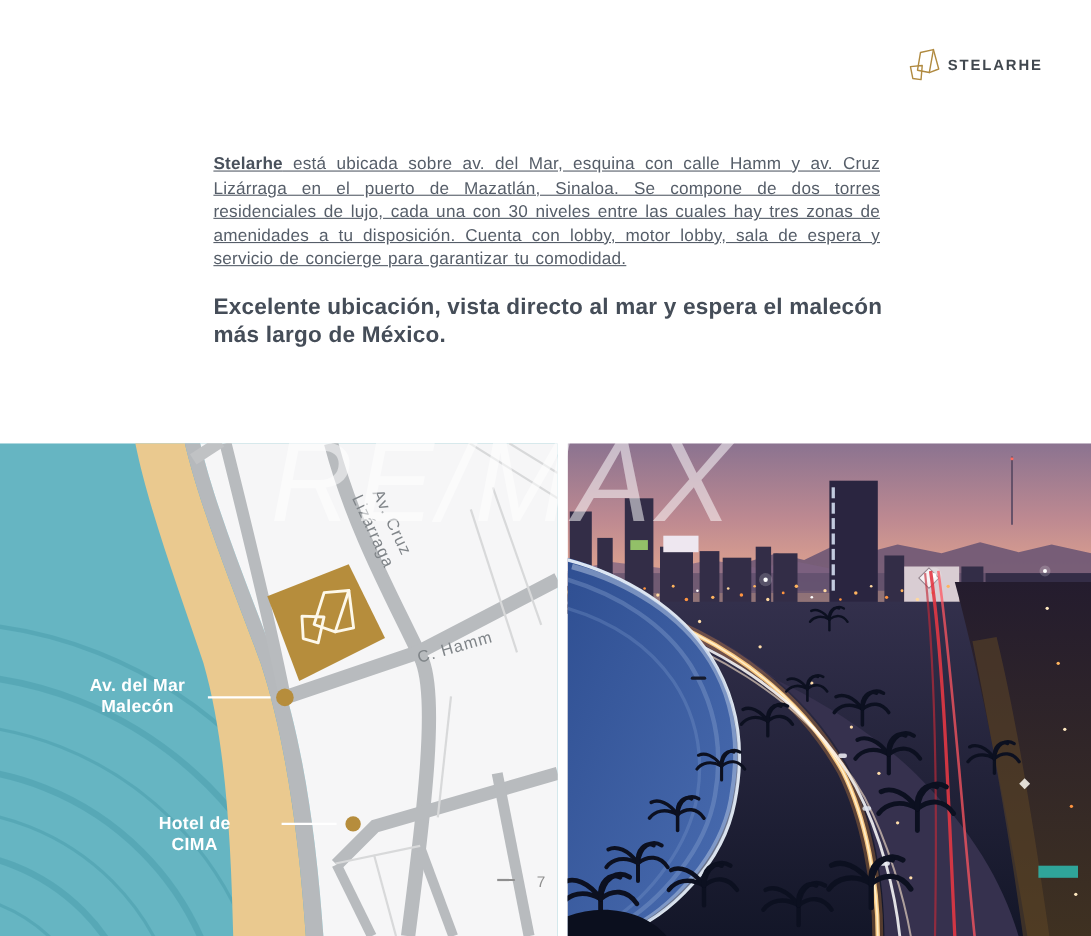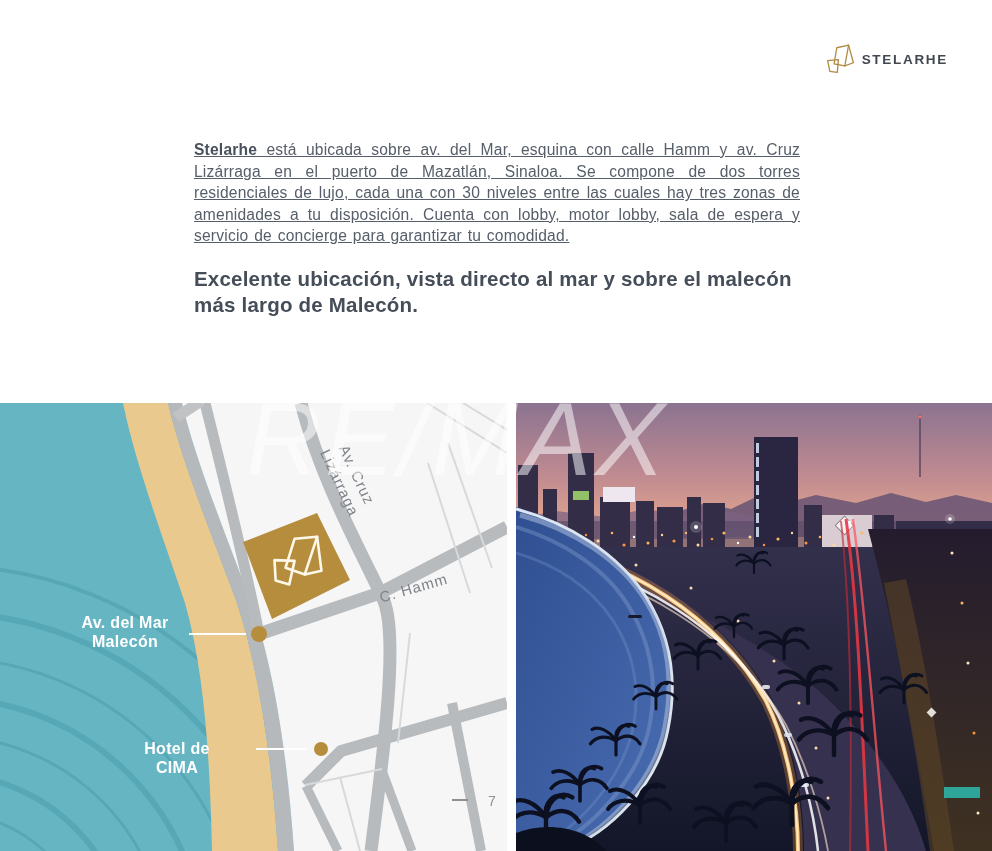--- a/index.html
+++ b/index.html
@@ -43,21 +43,21 @@
         <path d="M-4,-26 L18,-31 L11,8 L-9,4 Z"></path>
         <path d="M-21,-2 L-1,-4 L-3,20 L-17,18 Z"></path>
         <path d="M18,-31 L27,2 L11,8"></path>
       </g>
     </svg>
     <span class="brand-name">STELARHE</span>
   </header>
 
   <section class="intro">
     <p class="body-text"><strong>Stelarhe</strong><span> está ubicada sobre av. del Mar, esquina con calle Hamm y av. Cruz Lizárraga en el puerto de Mazatlán, Sinaloa. Se compone de dos torres residenciales de lujo, cada una con 30 niveles entre las cuales hay tres zonas de amenidades a tu disposición. Cuenta con lobby, motor lobby, sala de espera y servicio de concierge para garantizar tu comodidad.</span></p>
-    <h2 class="headline">Excelente ubicación, vista directo al mar y sobre el malecón más largo de Malecón.</h2>
+    <h2 class="headline">Excelente ubicación, vista directo al mar y espera el malecón más largo de México.</h2>
   </section>
 
   <div class="media-row">
 
     <svg class="map" viewBox="0 0 507 448" preserveAspectRatio="none">
 
       <rect x="0" y="0" width="507" height="448" style="fill:var(--water,#66b5c2)"></rect>
 
       <g fill="none" stroke="#4c9fae" opacity="0.55">
         <circle cx="-55" cy="555" r="70" stroke-width="4"></circle>

